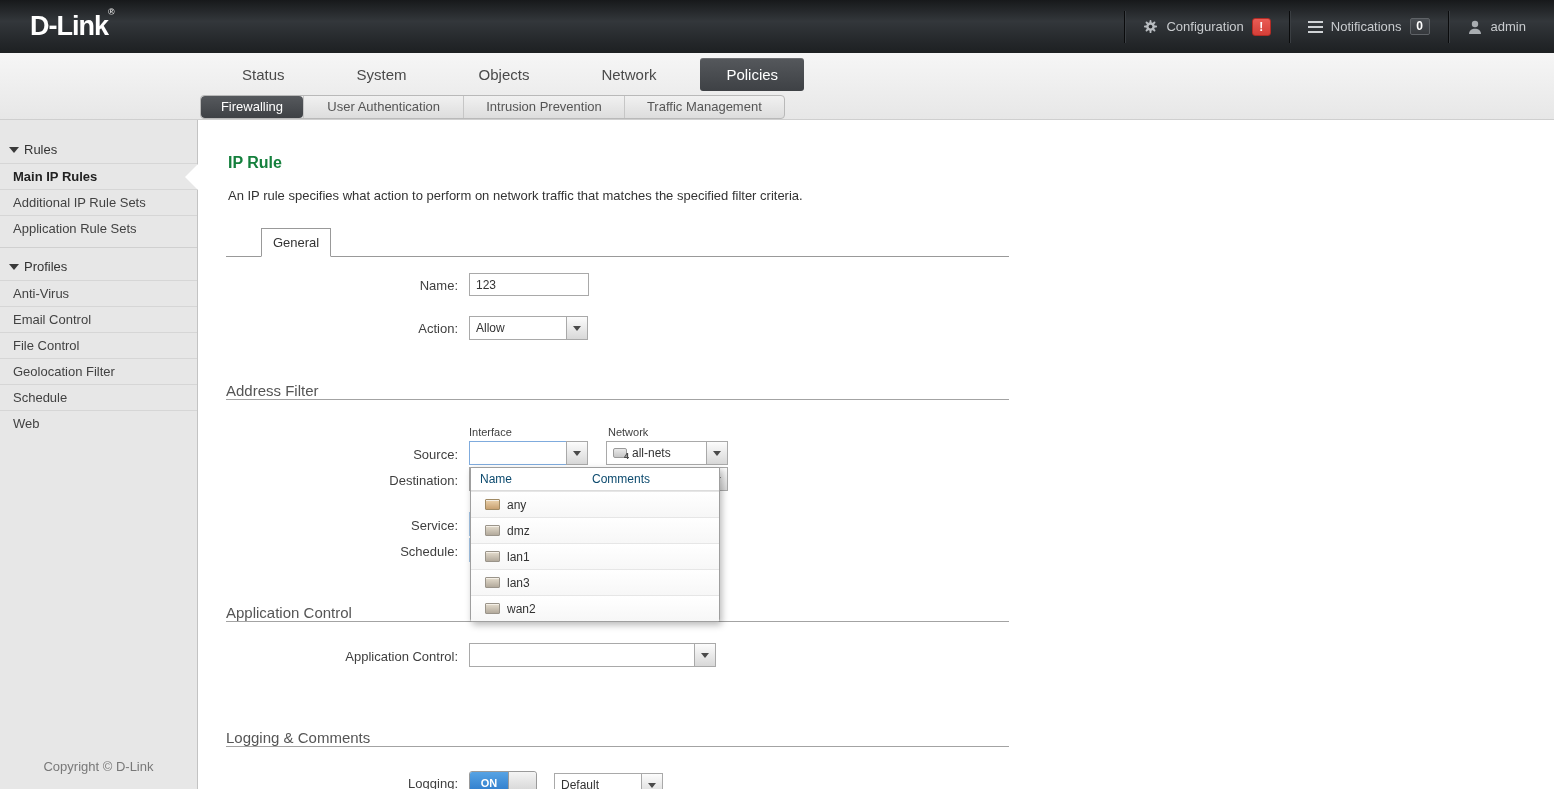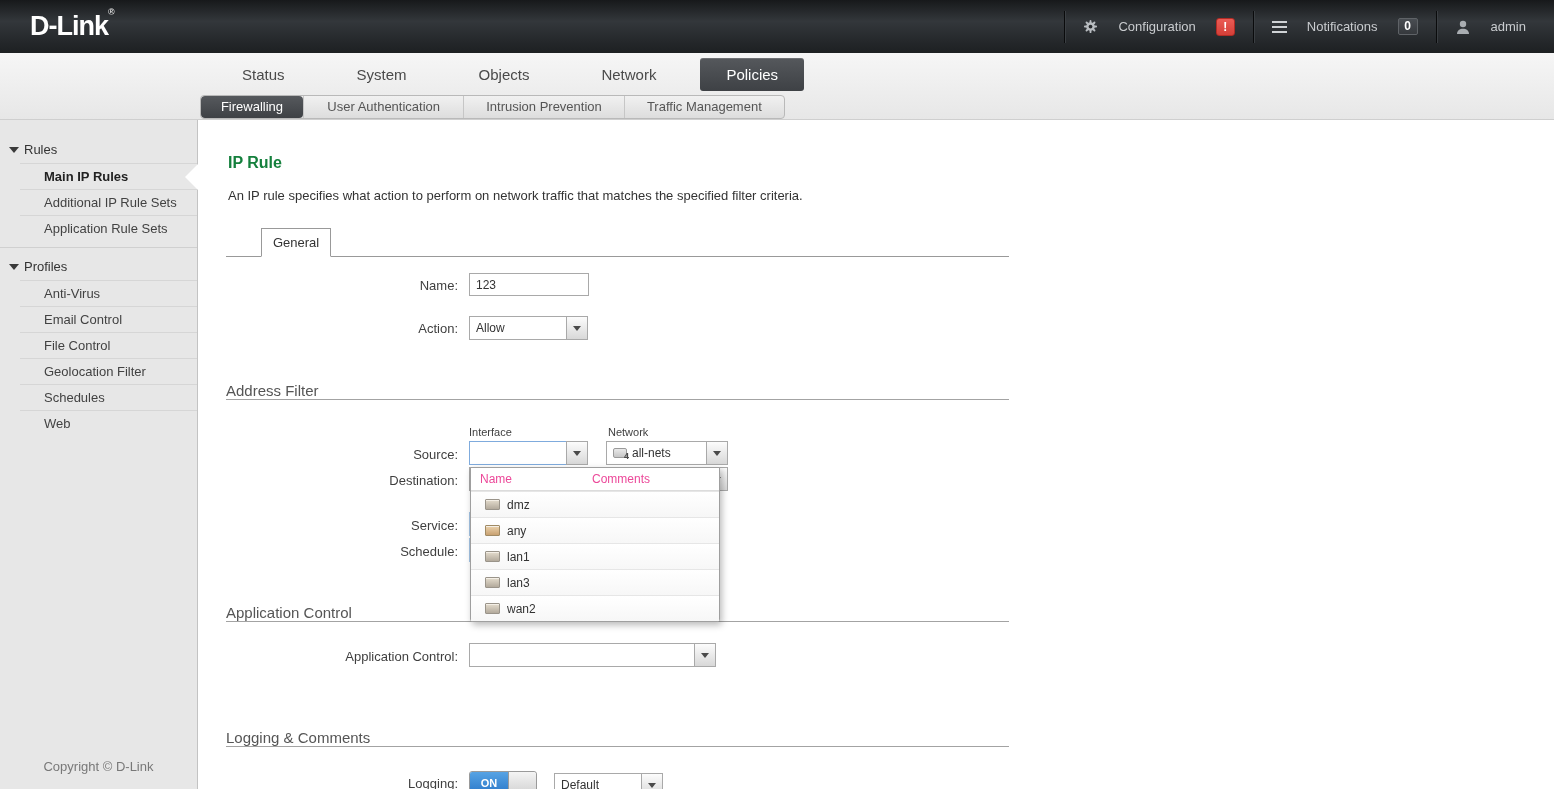--- a/index.html
+++ b/index.html
@@ -8,21 +8,21 @@
   .screen { position:relative; width:1554px; height:789px; overflow:hidden; background:#fff; }
 
   
   .topbar { position:absolute; left:0; top:0; width:100%; height:53px;
     background:linear-gradient(180deg,#17191b 0%,#33373b 40%,#24272a 80%,#1d2022 100%);
     display:flex; align-items:center; justify-content:space-between; z-index:10; }
   .brand { margin-left:30px; color:#fff; font-size:27px; font-weight:bold; letter-spacing:-1px; position:relative; }
   .brand sup { font-size:9px; position:relative; top:-10px; color:#ddd; }
   .topbar-right { display:flex; align-items:center; margin-right:28px; height:100%; }
   .tb-sep { width:1px; height:32px; background:#0a0b0c; box-shadow:1px 0 0 #3a3e42; margin:0 18px; }
-  .tb-item { display:flex; align-items:center; gap:20px; color:#c9cccf; font-size:13px; cursor:pointer; }
+  .tb-item { display:flex; align-items:center; gap:8px; color:#c9cccf; font-size:13px; cursor:pointer; }
   .tb-badge-red { display:inline-block; min-width:19px; height:18px; line-height:17px; text-align:center;
     background:linear-gradient(#ea5c55,#d43f38); border:1px solid #b22b25; border-radius:3px;
     color:#fff; font-weight:bold; font-size:12px; }
   .tb-badge-gray { display:inline-block; min-width:20px; height:17px; line-height:15px; text-align:center;
     background:linear-gradient(#4a4e53,#35383c); border:1px solid #5f6367; border-radius:2px;
     color:#fff; font-weight:bold; font-size:12px; }
   .burger { display:inline-flex; flex-direction:column; gap:3px; }
   .burger span { width:15px; height:2px; background:#cfd2d5; }
 
   
@@ -40,22 +40,22 @@
   .subtab.active { flex:0 0 102px; background:linear-gradient(#56595d,#3e4145); color:#fff; border-radius:4px; }
 
   
   .sidebar { position:absolute; left:0; top:120px; width:198px; height:669px;
     background:#e7e7e7; border-right:1px solid #c3c3c3; z-index:5; }
   .side-list { margin-top:16px; }
   .side-head { position:relative; height:27px; line-height:27px; padding-left:24px; font-size:13px; color:#333;
     cursor:pointer; }
   .side-head .tri { position:absolute; left:9px; top:11px; width:0; height:0;
     border-left:5px solid transparent; border-right:5px solid transparent; border-top:6px solid #3a3a3a; }
-  .side-item { position:relative; height:26px; line-height:26px; padding-left:24px; font-size:13px; color:#424242;
-    border-top:1px solid #d6d6d6; cursor:pointer;margin-left:20px; }
+  .side-item { position:relative; height:26px; line-height:26px; padding-left:13px; font-size:13px; color:#424242;
+    border-top:1px solid #d6d6d6; cursor:pointer; }
   .side-item.selected { font-weight:bold; color:#222; }
   .side-item.selected .point { position:absolute; right:-1px; top:50%; margin-top:-13px; width:0; height:0;
     border-top:13px solid transparent; border-bottom:13px solid transparent; border-right:13px solid #fff; }
   .side-gap { height:6px; border-top:1px solid #d0d0d0; margin-top:6px; }
   .copyright { position:absolute; left:0; bottom:15px; width:100%; text-align:center; font-size:13px; color:#787878; }
 
   
   .content { position:absolute; left:199px; top:120px; right:0; bottom:0; background:#fff; overflow:hidden; }
   .page-title { position:absolute; left:29px; top:34px; font-size:16px; color:#15803d; }
   .page-desc { position:absolute; left:29px; top:68px; font-size:13px; color:#333; }
@@ -90,21 +90,21 @@
   .toggle { position:absolute; width:68px; height:24px; border:1px solid #9a9a9a; border-radius:3px;
     display:flex; overflow:hidden; cursor:pointer; }
   .toggle .on { width:38px; background:linear-gradient(#57a3e4,#2a78c9); color:#fff; font-weight:bold;
     font-size:11px; text-align:center; line-height:23px; }
   .toggle .knob { flex:1; background:linear-gradient(#f4f4f4,#d2d2d2); border-left:1px solid #9a9a9a; border-radius:0 3px 3px 0; }
 
   
   .dropdown { position:absolute; left:470px; top:467px; width:250px; background:#fff;
     border:1px solid #9f9f9f; border-radius:0 0 3px 3px; box-shadow:2px 3px 7px rgba(0,0,0,.28); z-index:50; }
   .dd-head { display:flex; height:23px; align-items:center; border-bottom:1px solid #dcdcdc; }
-  .dd-head span { font-size:12px; color:#ec4899; }
+  .dd-head span { font-size:12px; color:#0c4a6e; }
   .dd-col-name { padding-left:9px; width:121px; }
   .dd-row { display:flex; align-items:center; height:26px; padding-left:14px; gap:7px;
     border-top:1px solid #e6e6e6; background:linear-gradient(#ffffff,#f7f7f7); cursor:pointer; }
   .dd-row:first-of-type { border-top:none; }
   .dd-row span.lbl { font-size:12px; color:#333; }
   .port-icon { width:15px; height:11px; border:1px solid #9a948a; border-radius:1px;
     background:linear-gradient(#e4dccd,#b3aa9c); box-shadow:inset 0 1px 0 #f4efe6; flex:0 0 auto; }
   .port-icon.orange { background:linear-gradient(#ecd3ae,#c8a171); border-color:#a08a64; }
 
   svg { display:block; }
@@ -196,21 +196,21 @@
       <div class="side-item">
         <span>Email Control</span>
       </div>
       <div class="side-item">
         <span>File Control</span>
       </div>
       <div class="side-item">
         <span>Geolocation Filter</span>
       </div>
       <div class="side-item">
-        <span>Schedules</span>
+        <span>Schedule</span>
       </div>
       <div class="side-item">
         <span>Web</span>
       </div>
     </div>
     <div class="copyright">Copyright © D-Link</div>
   </aside>
 
   <main class="content">
     <h1 class="page-title">IP Rule</h1>
@@ -316,28 +316,28 @@
         </div>
     </div>
   </main>
 
   <div class="dropdown">
     <div class="dd-head">
       <span class="dd-col-name">Name</span>
       <span>Comments</span>
     </div>
     <div class="dd-row">
+      <span class="port-icon orange"></span>
+      <span class="lbl">any</span>
+    </div>
+    <div class="dd-row">
       <span class="port-icon"></span>
       <span class="lbl">dmz</span>
     </div>
     <div class="dd-row">
-      <span class="port-icon orange"></span>
-      <span class="lbl">any</span>
-    </div>
-    <div class="dd-row">
       <span class="port-icon"></span>
       <span class="lbl">lan1</span>
     </div>
     <div class="dd-row">
       <span class="port-icon"></span>
       <span class="lbl">lan3</span>
     </div>
     <div class="dd-row">
       <span class="port-icon"></span>
       <span class="lbl">wan2</span>

